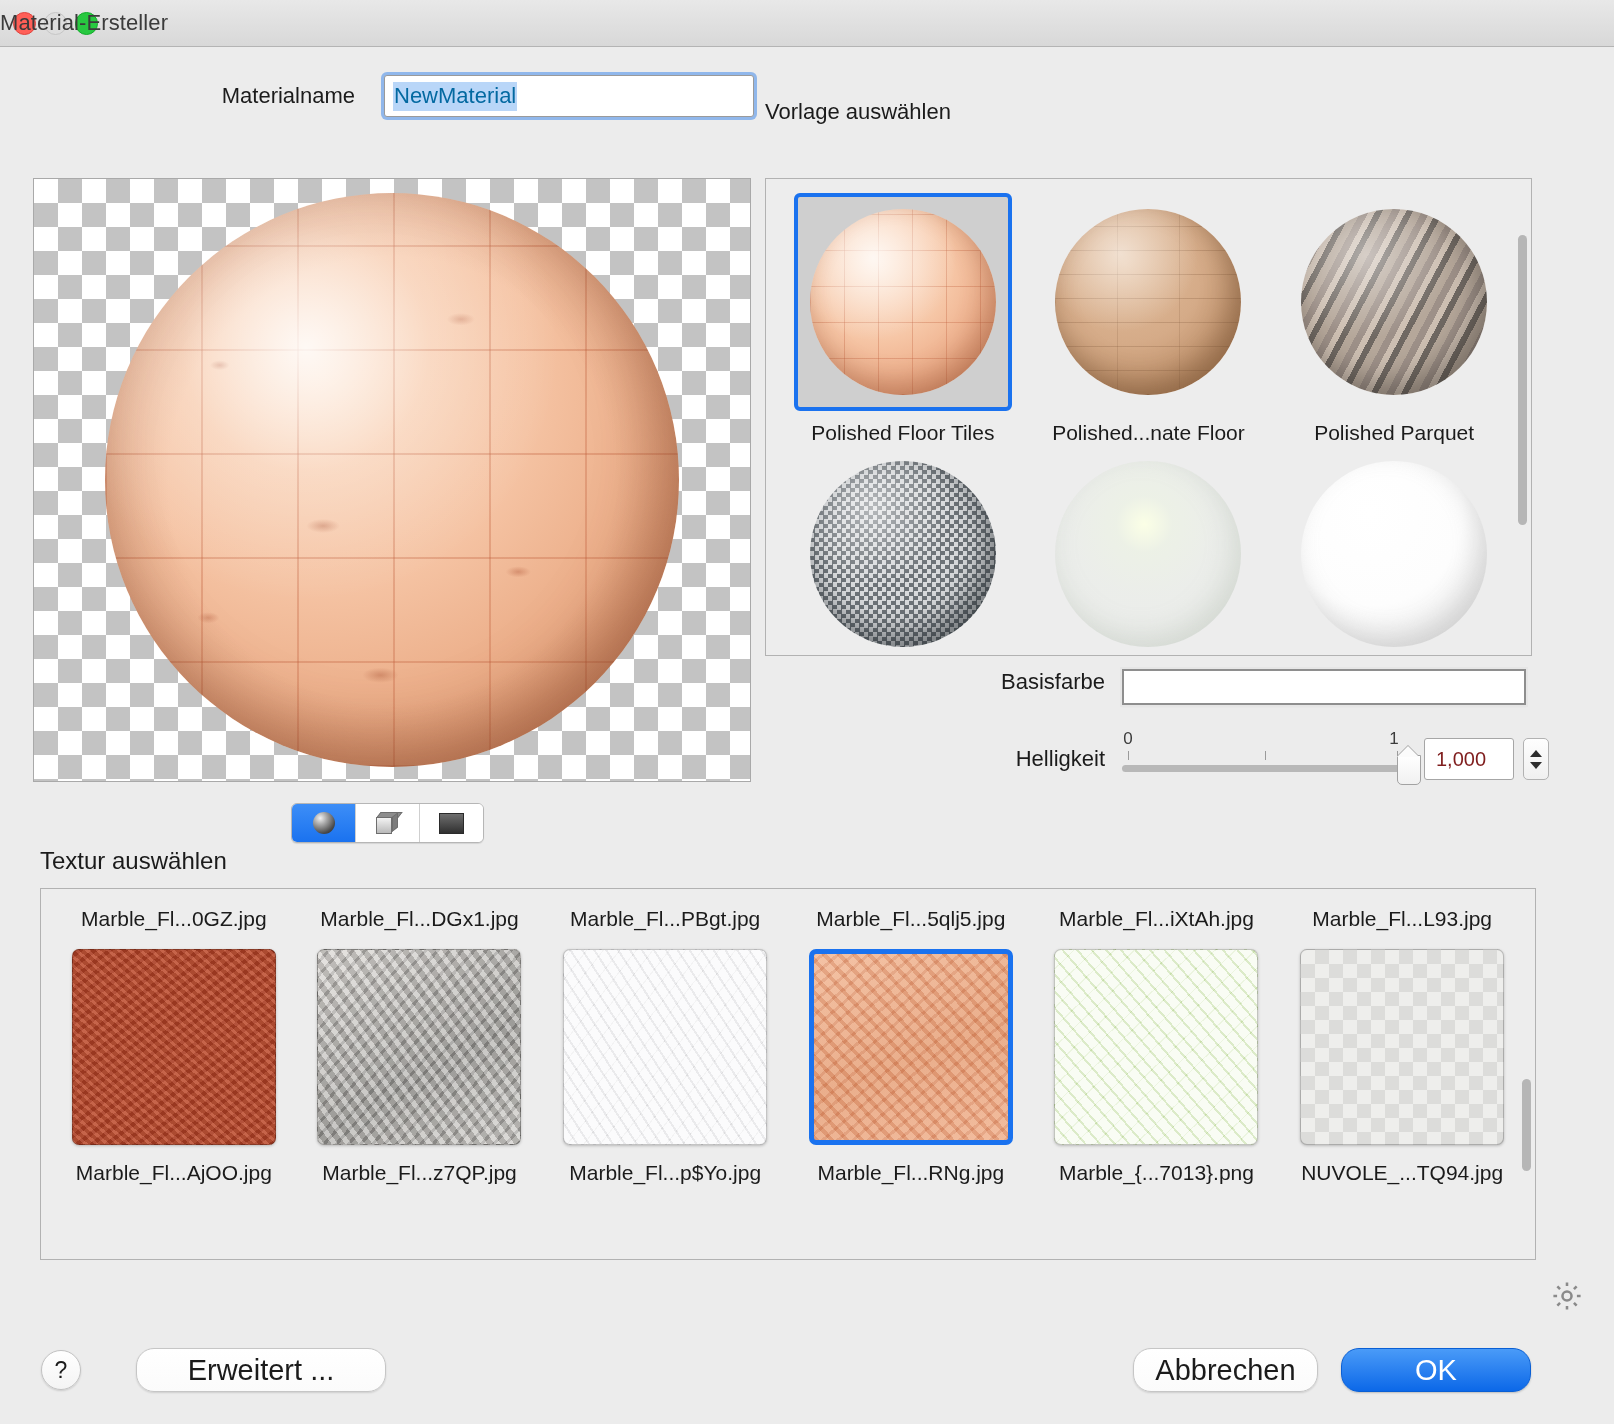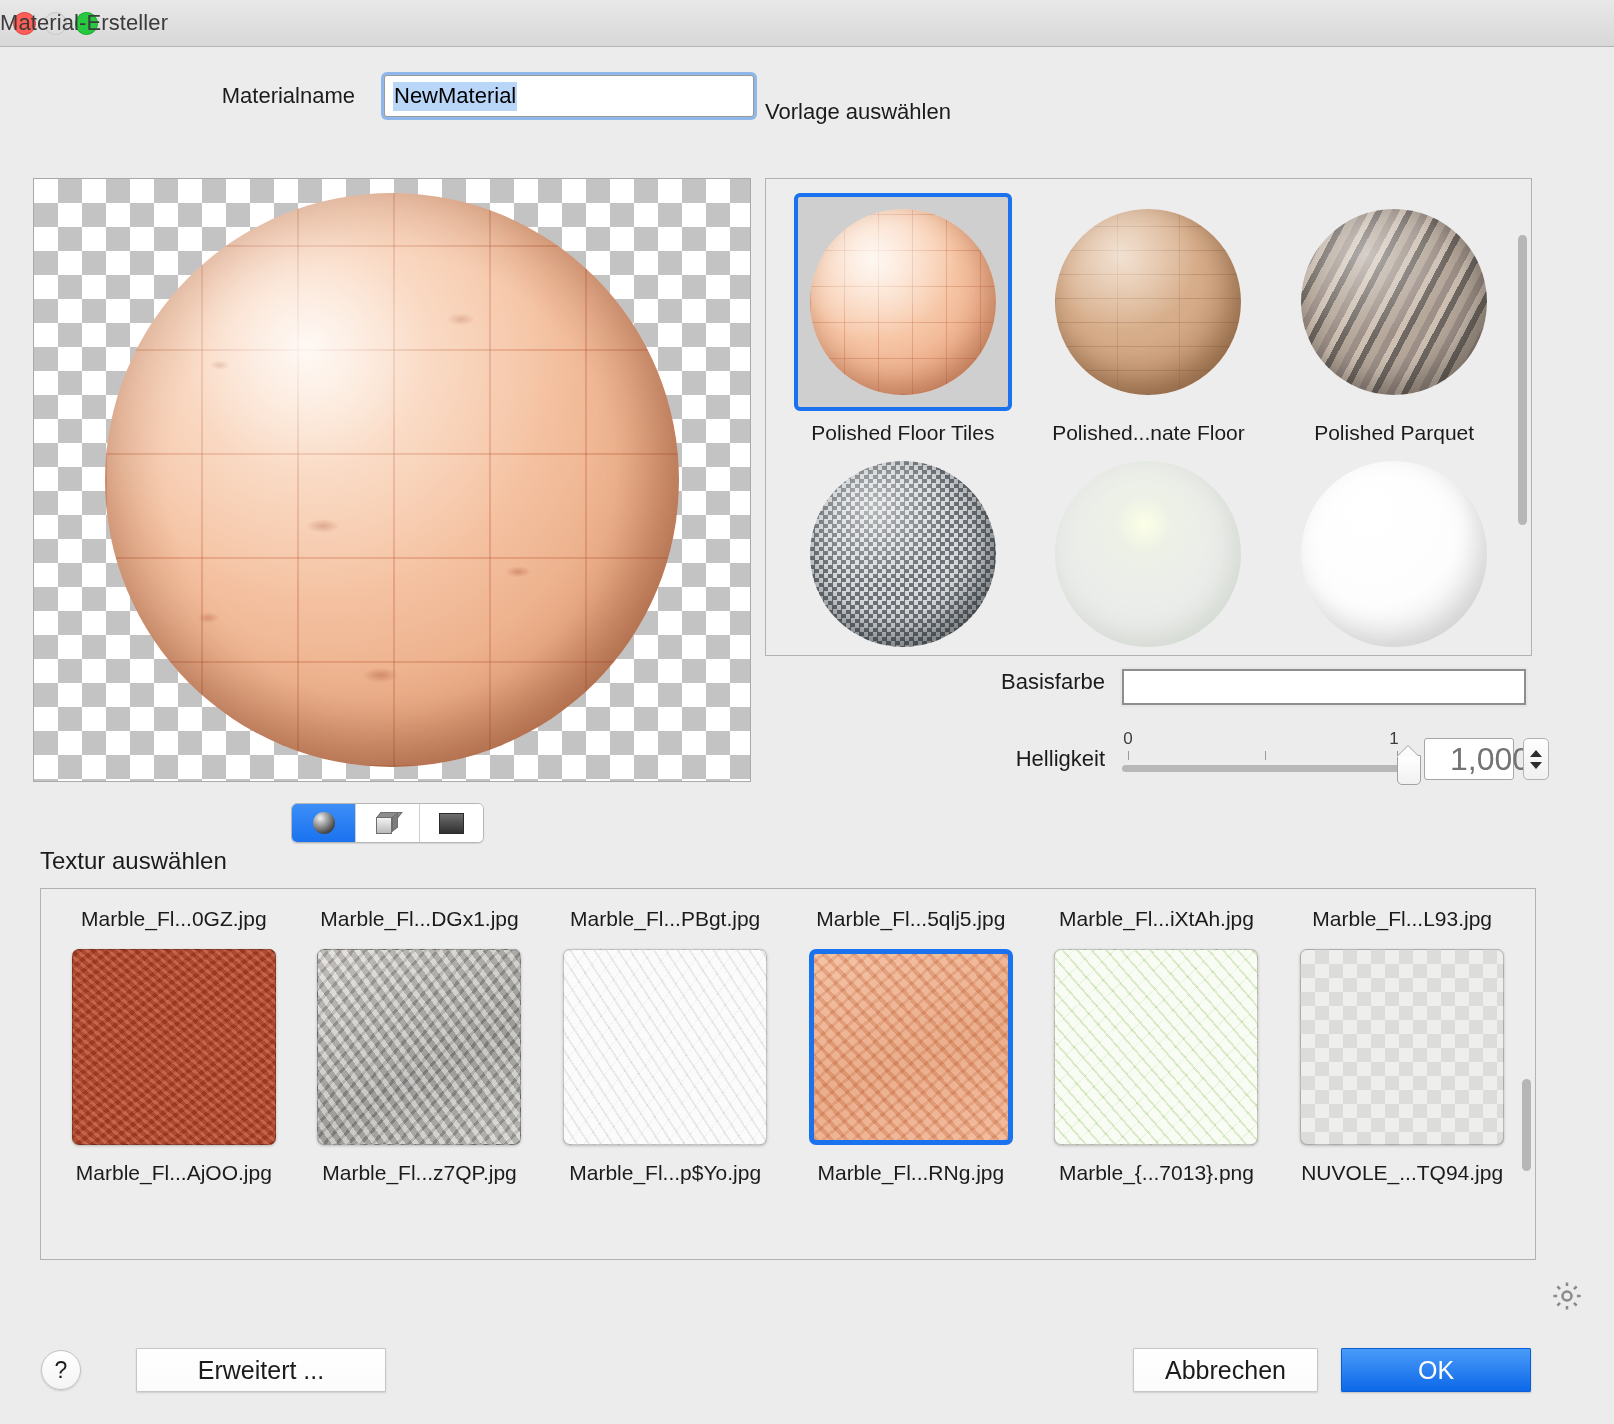--- a/index.html
+++ b/index.html
@@ -51,21 +51,21 @@
     width: 370px; height: 42px;
     background: #ffffff;
     border: 1px solid #9a9a9a;
     border-radius: 3px;
     box-shadow: 0 0 0 3px rgba(70,140,235,0.55);
     display: flex; align-items: center;
     padding: 0 8px;
     box-sizing: border-box;
   }
   .name-value {
-    font-size: 22px; color: #000000;
+    font-size: 22px; color: #0369a1;
     background: #b9d6f8;
     padding: 1px 1px 2px 1px;
   }
 
   .label-vorlage {
     position: absolute; left: 765px; top: 52px;
     font-size: 22px; color: #1b1b1b;
   }
 
   
@@ -259,22 +259,22 @@
     width: 0; height: 0;
     border-left: 11px solid transparent;
     border-right: 11px solid transparent;
     border-bottom: 11px solid #fbfbfb;
     filter: drop-shadow(0 -1px 0 #a2a2a2);
   }
   .num-field {
     margin-left: 12px;
     width: 90px; height: 42px;
     background: #fff; border: 1px solid #a6a6a6; border-radius: 3px;
-    display: flex; align-items: center; padding-left: 25px;
-    font-size: 32px; color: #737373; box-sizing: border-box;
+    display: flex; align-items: center; padding-left: 11px;
+    font-size: 20px; color: #7f1d1d; box-sizing: border-box;
   }
   .stepper {
     margin-left: 9px;
     width: 26px; height: 42px;
     background: linear-gradient(to bottom,#fefefe,#f0f0f0);
     border: 1px solid #b2b2b2; border-radius: 5px;
     display: flex; flex-direction: column;
     align-items: center; justify-content: center; gap: 5px;
     box-sizing: border-box;
   }
@@ -367,23 +367,23 @@
     width: 40px; height: 40px; border-radius: 50%;
     background: linear-gradient(to bottom,#ffffff,#f4f4f4);
     border: 1px solid #c2c2c2;
     display: flex; align-items: center; justify-content: center;
     font-size: 23px; color: #1b1b1b;
     box-shadow: 0 1px 2px rgba(0,0,0,0.14);
     box-sizing: border-box;
   }
   .btn {
     height: 44px;
-    border-radius: 1px;
+    border-radius: 18px;
     display: flex; align-items: center; justify-content: center;
-    font-size: 25px;
+    font-size: 29px;
     box-sizing: border-box;
   }
   .btn-advanced {
     position: absolute; left: 136px; top: -2px; width: 250px;
     background: linear-gradient(to bottom,#ffffff,#fbfbfb);
     border: 1px solid #c6c6c6; color: #1b1b1b;
     box-shadow: 0 1px 2px rgba(0,0,0,0.13);
   }
   .btn-cancel {
     position: absolute; left: 1133px; top: -2px; width: 185px;

